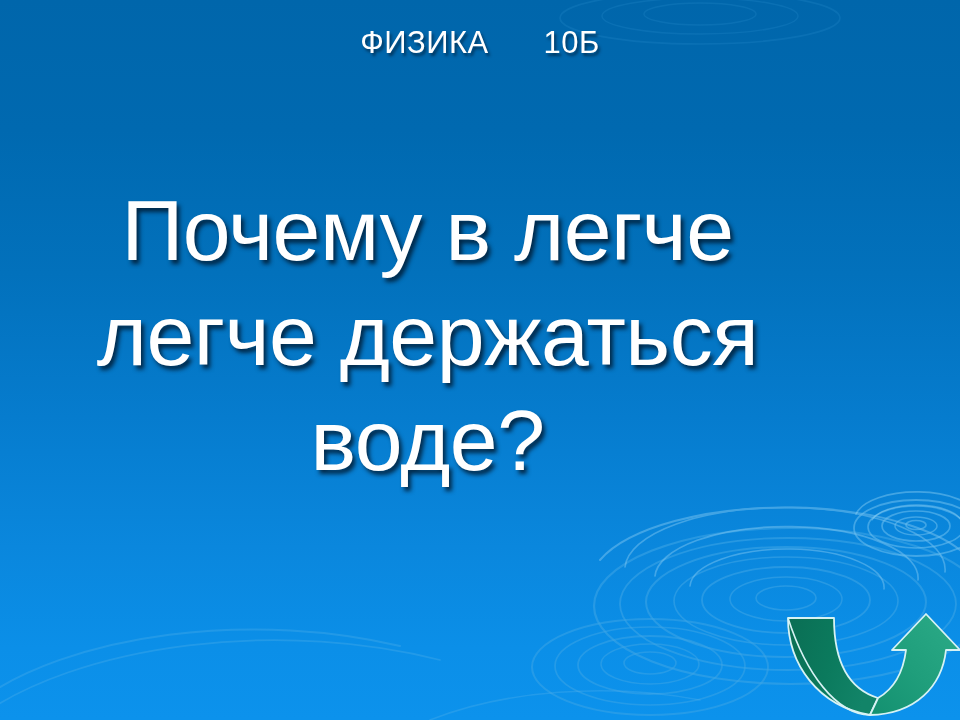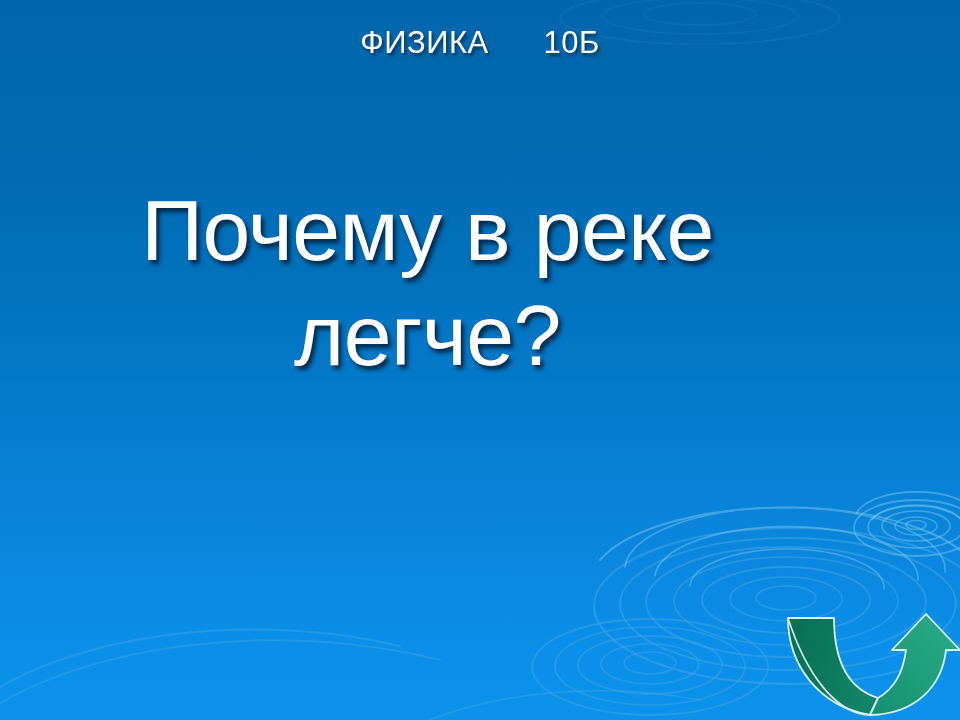--- a/index.html
+++ b/index.html
@@ -150,22 +150,23 @@
         <ellipse cx="700" cy="18" rx="140" ry="26" stroke-width="1.6"></ellipse>
         <ellipse cx="700" cy="16" rx="98" ry="18" stroke-width="1.4"></ellipse>
         <ellipse cx="700" cy="14" rx="56" ry="11" stroke-width="1.4"></ellipse>
       </g>
     </g>
   </svg>
 
   <div id="title">ФИЗИКА      10Б</div>
 
   <div id="question">
-    <span class="qline">Почему в реке</span>
-    <span class="qline">легче?</span>
+    <span class="qline">Почему в легче</span>
+    <span class="qline">легче держаться</span>
+    <span class="qline">воде?</span>
   </div>
 
   <svg id="arrow" viewBox="0 0 196 118">
 
     <path d="M 22 16
              L 68 16
              C 68 56, 80 86, 112 96
              L 104 113
              C 52 104, 22 62, 22 16 Z" fill="url(#arrowGradDark)" stroke="#d6f2f4" stroke-width="1.8" stroke-linejoin="round"></path>
 

